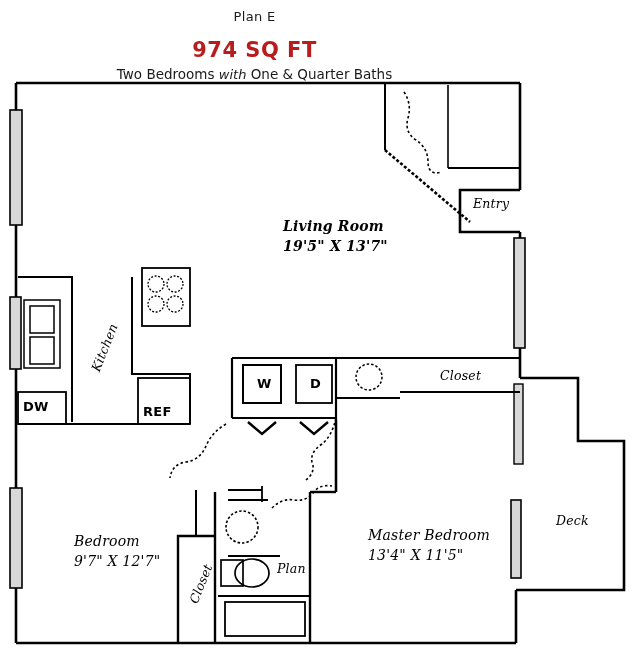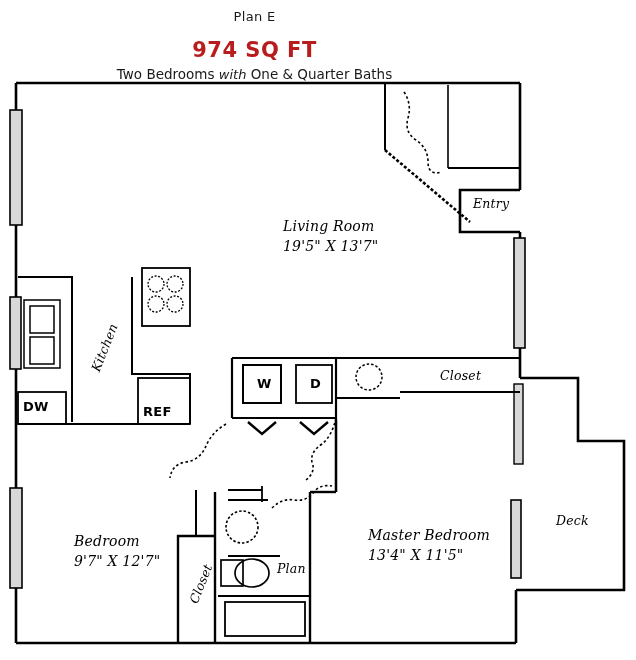--- a/index.html
+++ b/index.html
@@ -227,21 +227,21 @@
       <ellipse cx="252" cy="573" rx="17" ry="14"></ellipse>
     </g>
 
     <rect x="225" y="602" width="80" height="34" fill="none" stroke="#000" stroke-width="1.8"></rect>
 
     <path d="M 336 492 L 336 420" fill="none" stroke="#000" stroke-width="2.4"></path>
 
   </svg>
 
 
-  <div class="rlabel" style="left:283px; top:218px;">
+  <div class="rlabel" style="left:283px; top:218px;font-weight:bold;">
     <span class="nm">Living Room</span>
     <span class="dm">19'5" X 13'7"</span>
   </div>
 
   <div class="rlabel" style="left:58px; top:533px;margin-left:16px;">
     <span class="nm">Bedroom</span>
     <span class="dm">9'7" X 12'7"</span>
   </div>
 
   <div class="rlabel" style="left:368px; top:527px;">

